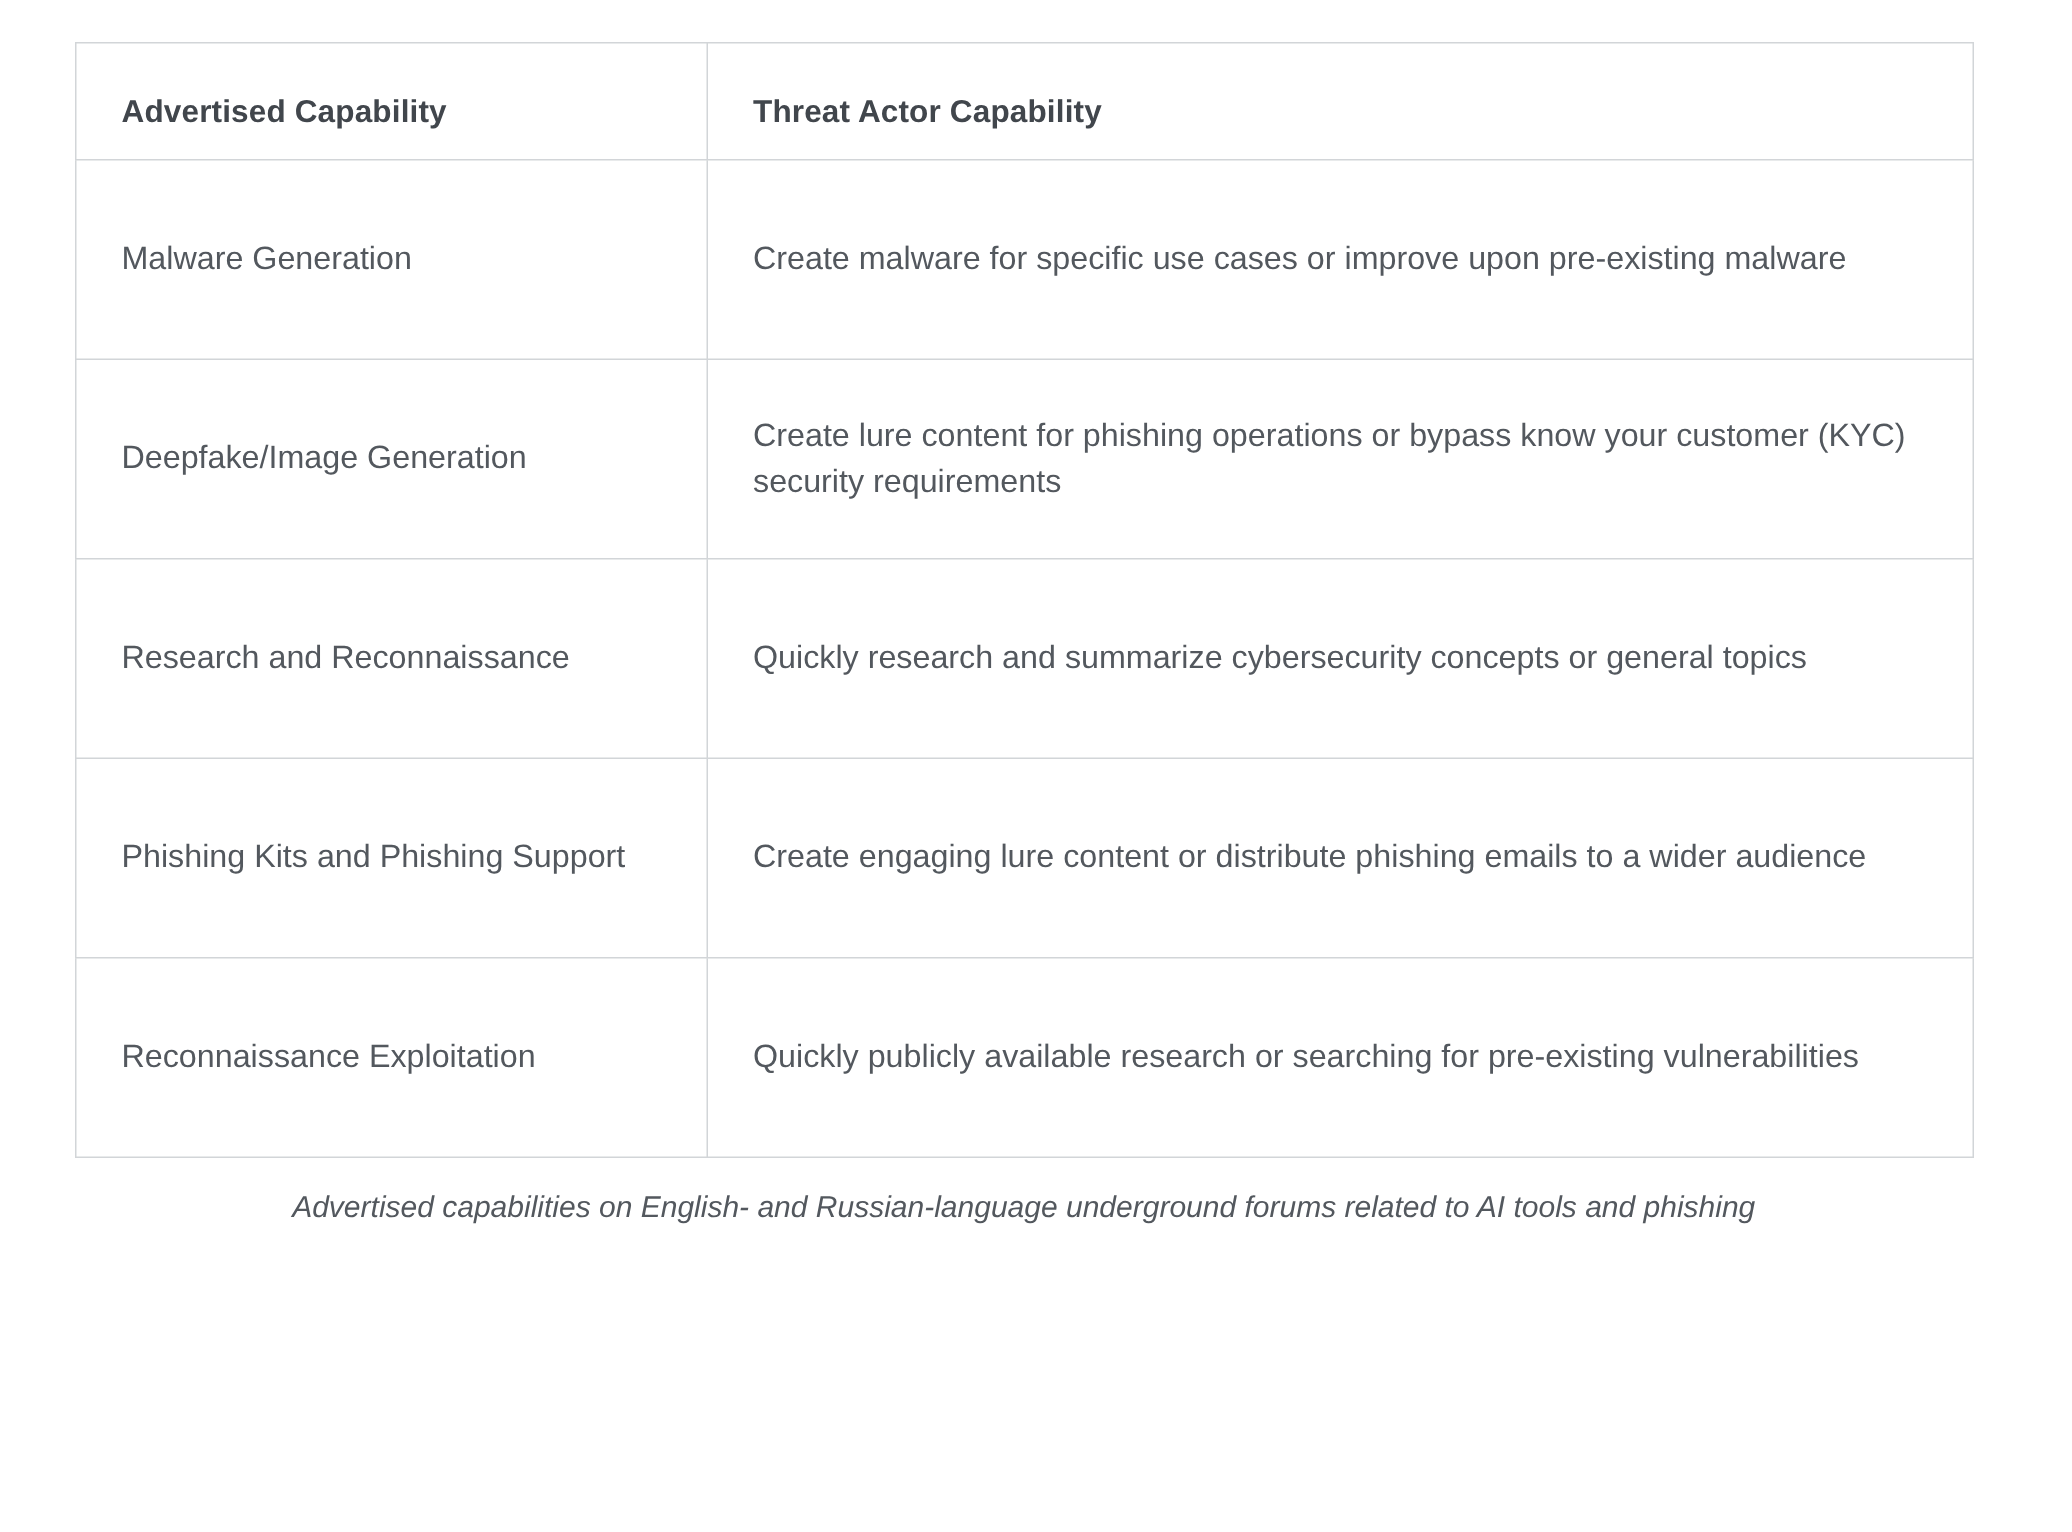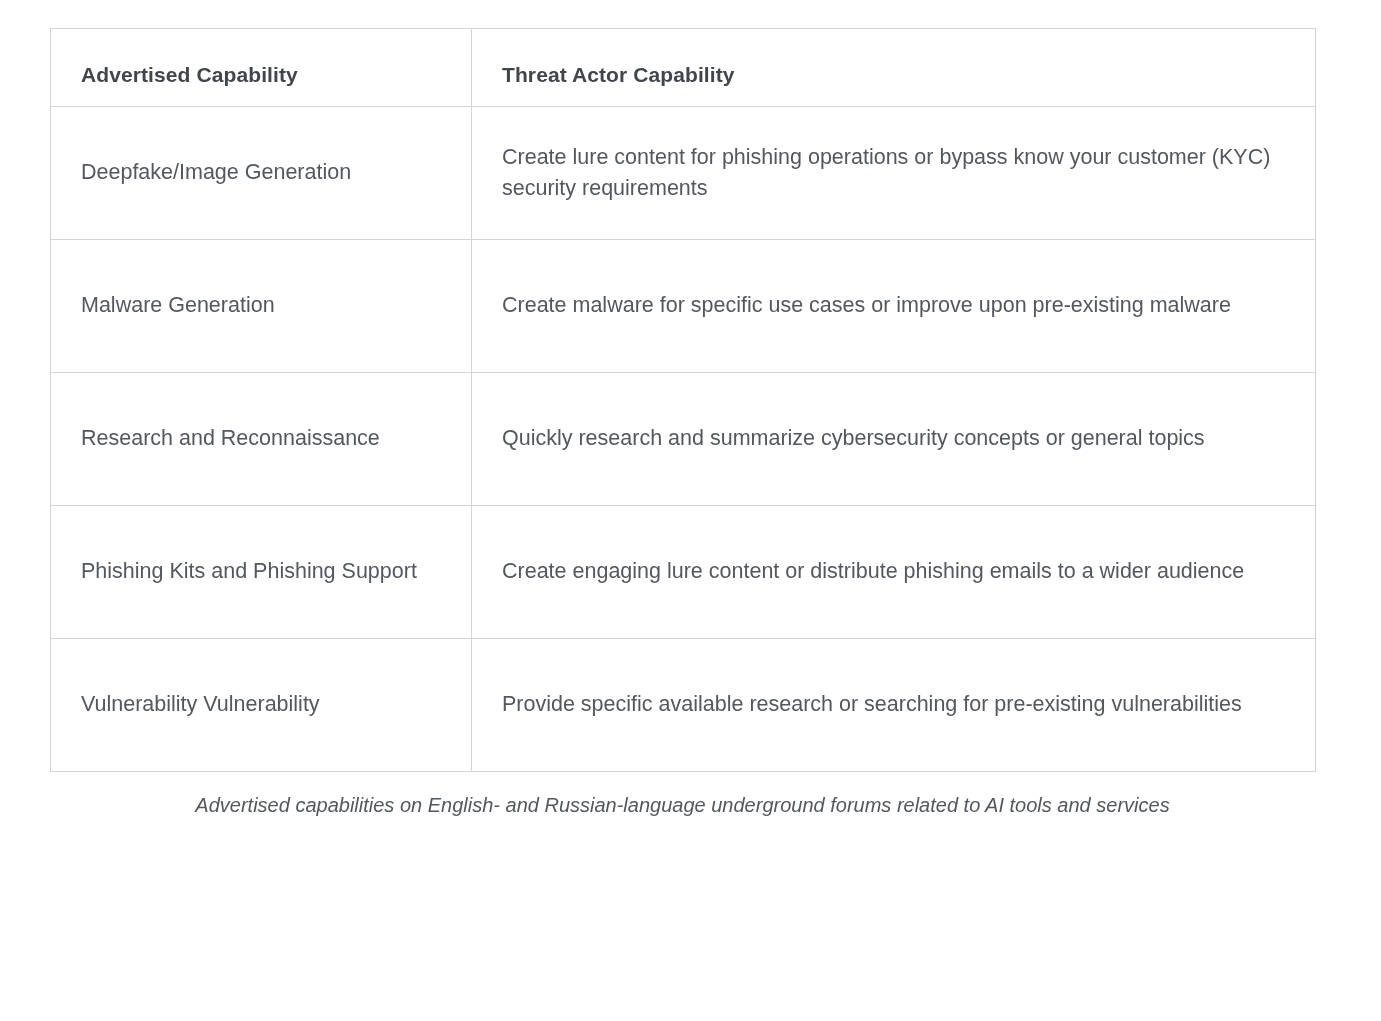--- a/index.html
+++ b/index.html
@@ -81,37 +81,37 @@
       <col class="col-application">
     </colgroup>
     <thead>
       <tr>
         <th>Advertised Capability</th>
         <th>Threat Actor Capability</th>
       </tr>
     </thead>
     <tbody>
       <tr>
+        <td class="cell-capability">Malware Generation</td>
+        <td class="cell-application">Create malware for specific use cases or improve upon pre-existing malware</td>
+      </tr>
+      <tr>
         <td class="cell-capability">Deepfake/Image Generation</td>
         <td class="cell-application">Create lure content for phishing operations or bypass know your customer (KYC) security requirements</td>
-      </tr>
-      <tr>
-        <td class="cell-capability">Malware Generation</td>
-        <td class="cell-application">Create malware for specific use cases or improve upon pre-existing malware</td>
       </tr>
       <tr>
         <td class="cell-capability">Research and Reconnaissance</td>
         <td class="cell-application">Quickly research and summarize cybersecurity concepts or general topics</td>
       </tr>
       <tr>
         <td class="cell-capability">Phishing Kits and Phishing Support</td>
         <td class="cell-application">Create engaging lure content or distribute phishing emails to a wider audience</td>
       </tr>
       <tr>
-        <td class="cell-capability">Vulnerability Vulnerability</td>
-        <td class="cell-application">Provide specific available research or searching for pre-existing vulnerabilities</td>
+        <td class="cell-capability">Reconnaissance Exploitation</td>
+        <td class="cell-application">Quickly publicly available research or searching for pre-existing vulnerabilities</td>
       </tr>
     </tbody>
   </table>
 
-  <div class="caption">Advertised capabilities on English- and Russian-language underground forums related to AI tools and services</div>
+  <div class="caption">Advertised capabilities on English- and Russian-language underground forums related to AI tools and phishing</div>
 
 </div>
 
 </body></html>

